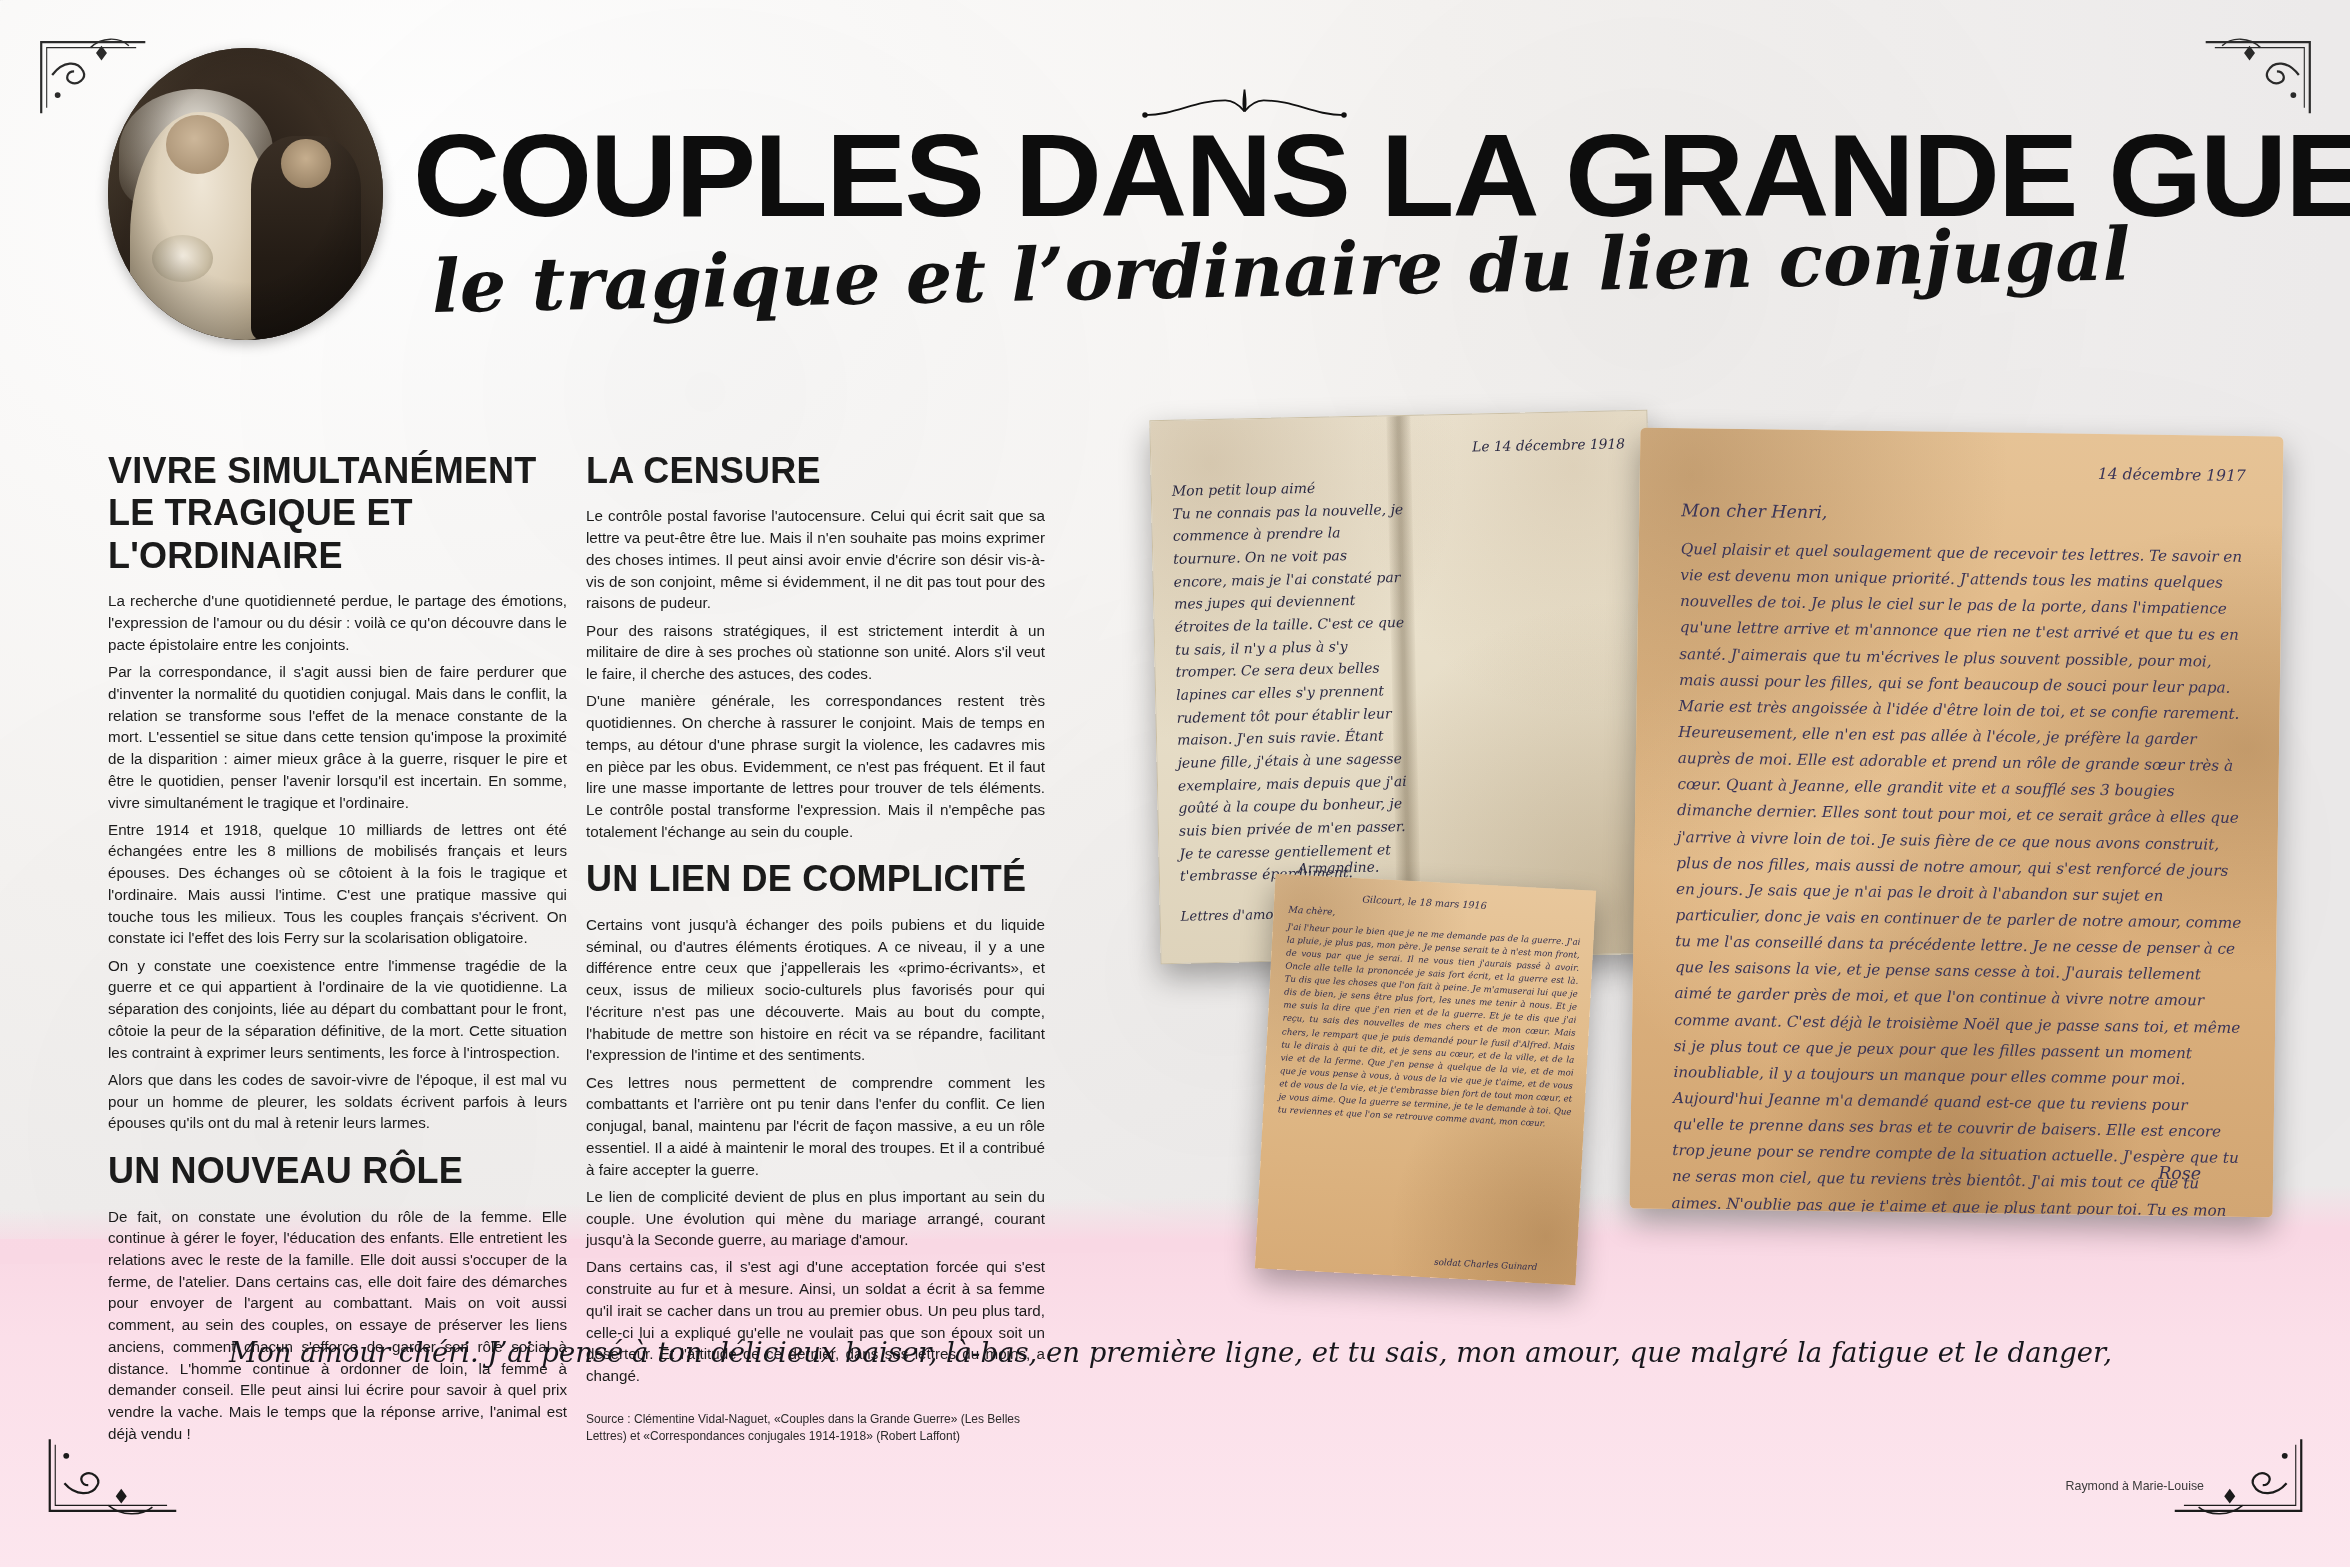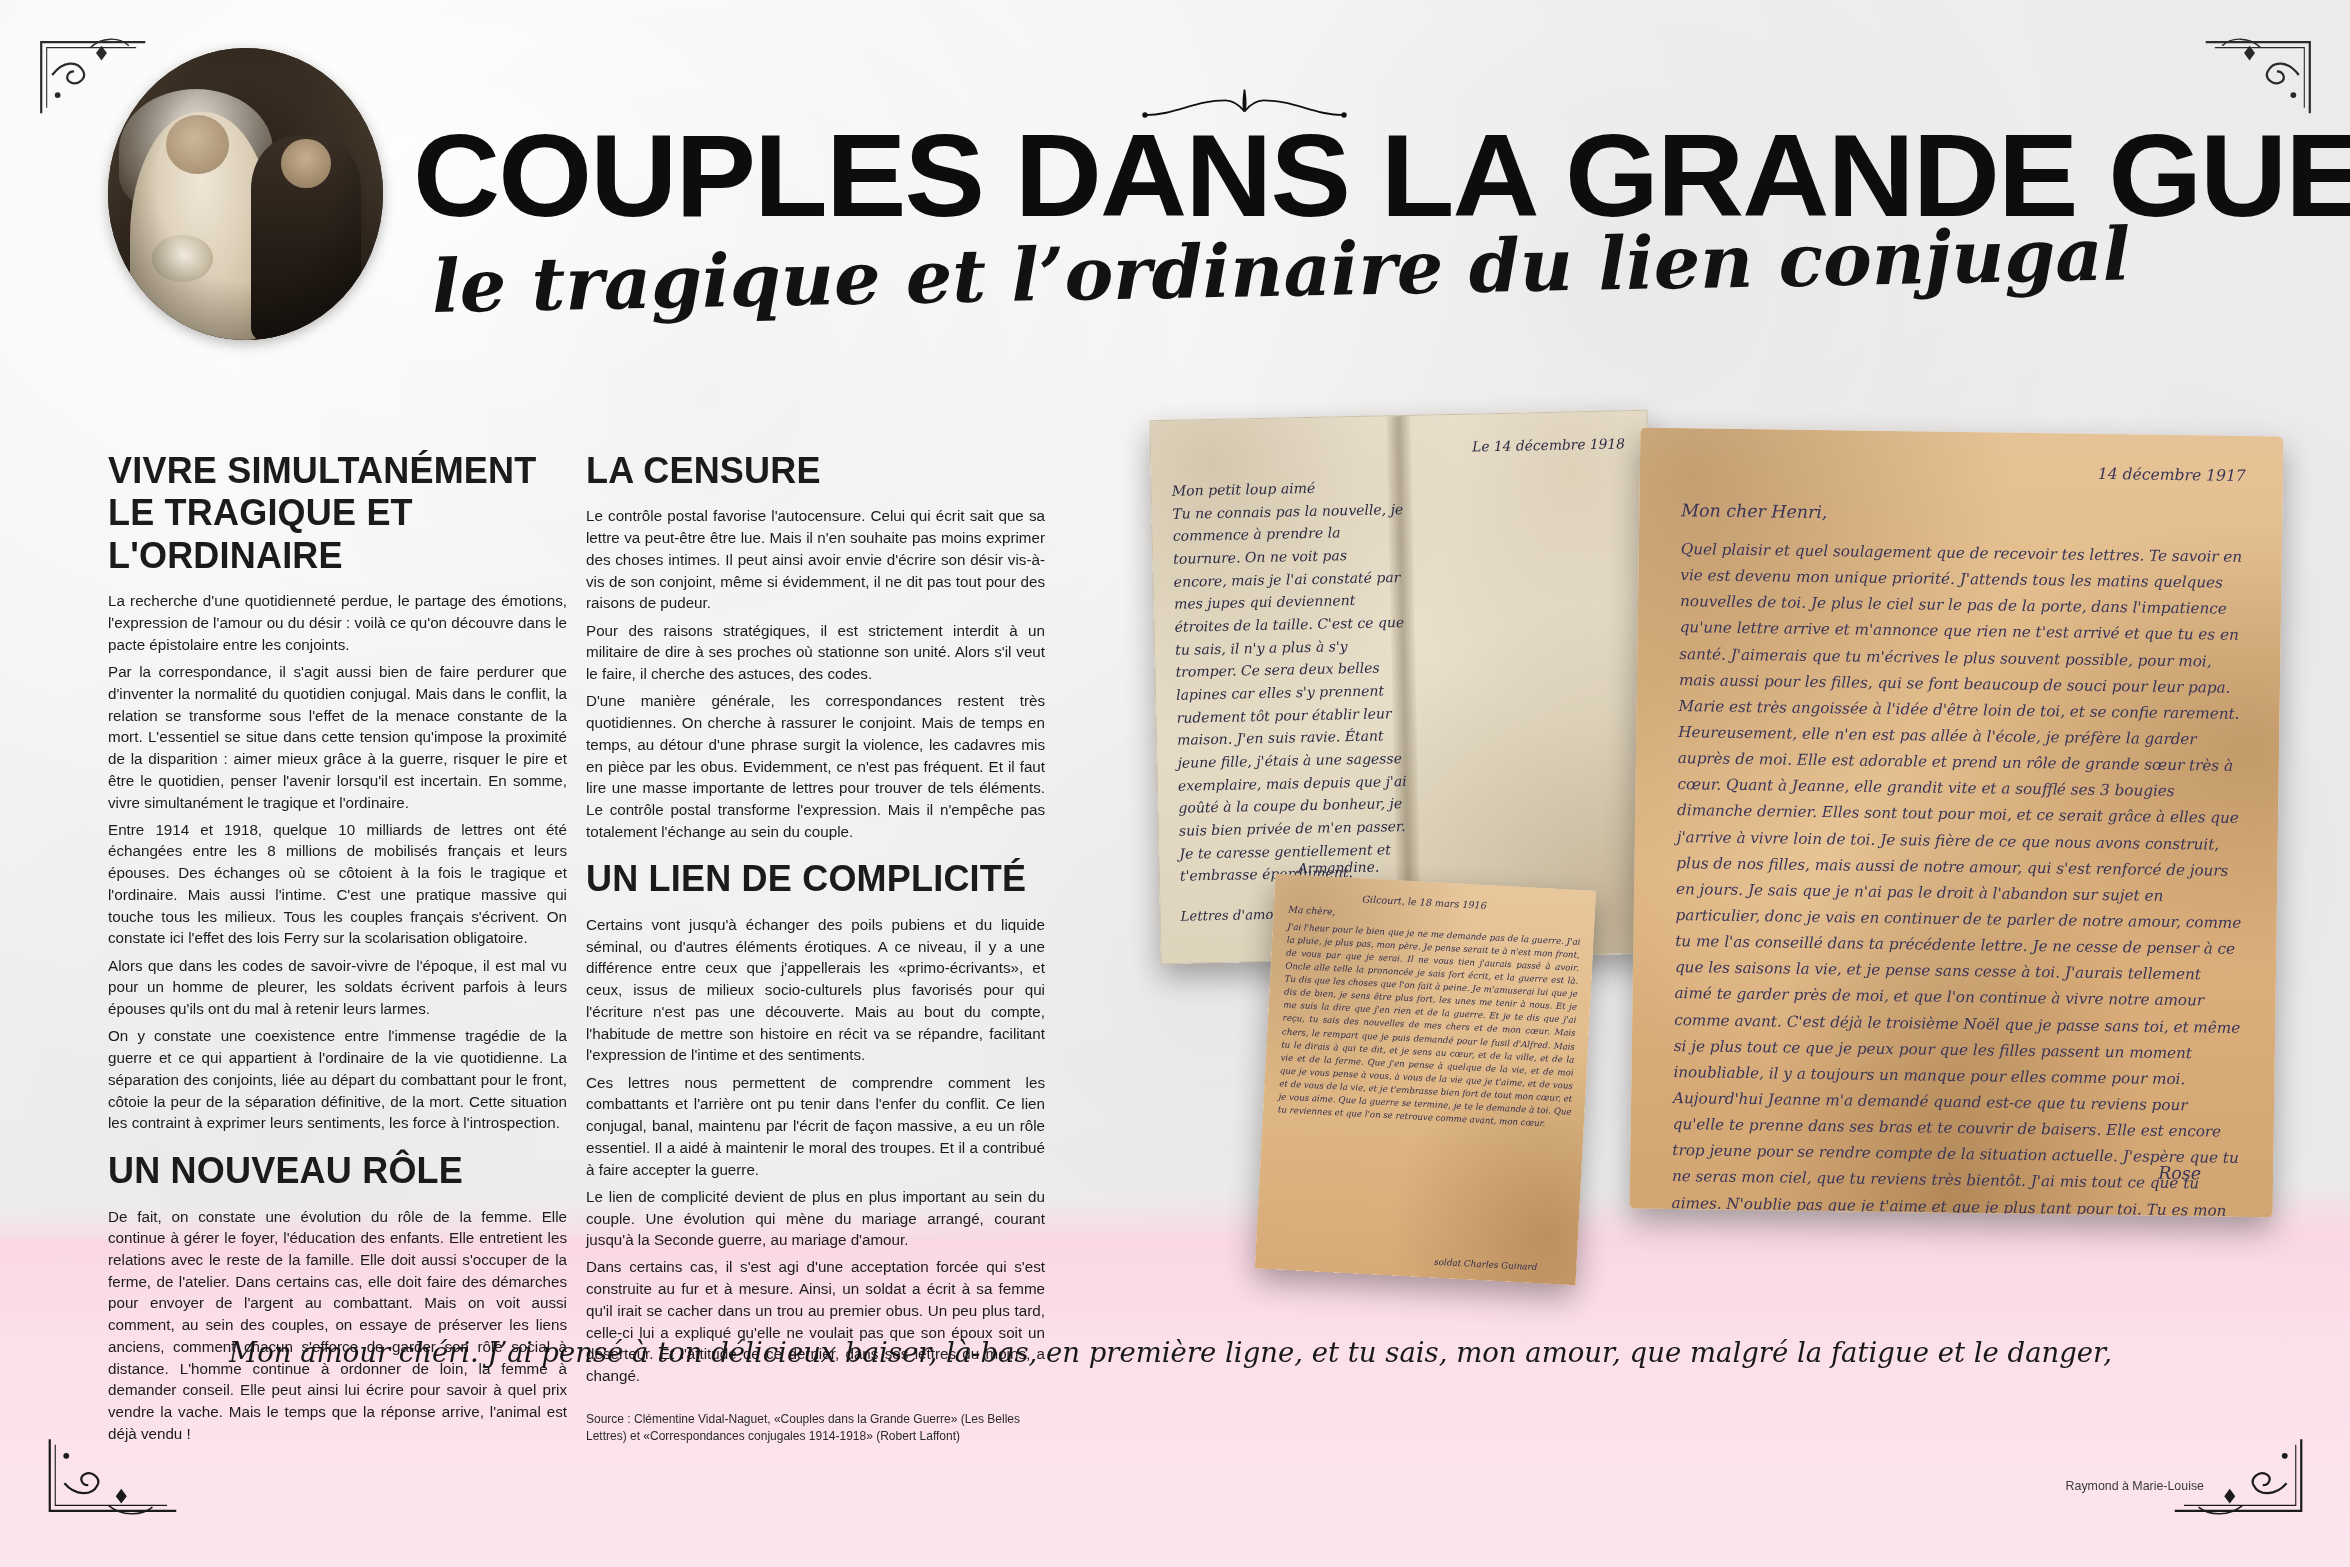--- a/index.html
+++ b/index.html
@@ -454,22 +454,22 @@
   <div class="subtitle">le tragique et l’ordinaire du lien conjugal</div>
 
   <div class="col" id="col-left">
     <h2>
       <span>VIVRE SIMULTANÉMENT</span><br>
       <span>LE TRAGIQUE ET L'ORDINAIRE</span>
     </h2>
     <p>La recherche d'une quotidienneté perdue, le partage des émotions, l'expression de l'amour ou du désir : voilà ce qu'on découvre dans le pacte épistolaire entre les conjoints.</p>
     <p>Par la correspondance, il s'agit aussi bien de faire perdurer que d'inventer la normalité du quotidien conjugal. Mais dans le conflit, la relation se transforme sous l'effet de la menace constante de la mort. L'essentiel se situe dans cette tension qu'impose la proximité de la disparition : aimer mieux grâce à la guerre, risquer le pire et être le quotidien, penser l'avenir lorsqu'il est incertain. En somme, vivre simultanément le tragique et l'ordinaire.</p>
     <p>Entre 1914 et 1918, quelque 10 milliards de lettres ont été échangées entre les 8 millions de mobilisés français et leurs épouses. Des échanges où se côtoient à la fois le tragique et l'ordinaire. Mais aussi l'intime. C'est une pratique massive qui touche tous les milieux. Tous les couples français s'écrivent. On constate ici l'effet des lois Ferry sur la scolarisation obligatoire.</p>
+    <p>On y constate une coexistence entre l'immense tragédie de la guerre et ce qui appartient à l'ordinaire de la vie quotidienne. La séparation des conjoints, liée au départ du combattant pour le front, côtoie la peur de la séparation définitive, de la mort. Cette situation les contraint à exprimer leurs sentiments, les force à l'introspection.</p>
     <p>Alors que dans les codes de savoir-vivre de l'époque, il est mal vu pour un homme de pleurer, les soldats écrivent parfois à leurs épouses qu'ils ont du mal à retenir leurs larmes.</p>
-    <p>On y constate une coexistence entre l'immense tragédie de la guerre et ce qui appartient à l'ordinaire de la vie quotidienne. La séparation des conjoints, liée au départ du combattant pour le front, côtoie la peur de la séparation définitive, de la mort. Cette situation les contraint à exprimer leurs sentiments, les force à l'introspection.</p>
 
     <h2 class="spaced">UN NOUVEAU RÔLE</h2>
     <p>De fait, on constate une évolution du rôle de la femme. Elle continue à gérer le foyer, l'éducation des enfants. Elle entretient les relations avec le reste de la famille. Elle doit aussi s'occuper de la ferme, de l'atelier. Dans certains cas, elle doit faire des démarches pour envoyer de l'argent au combattant. Mais on voit aussi comment, au sein des couples, on essaye de préserver les liens anciens, comment chacun s'efforce de garder son rôle social à distance. L'homme continue à ordonner de loin, la femme à demander conseil. Elle peut ainsi lui écrire pour savoir à quel prix vendre la vache. Mais le temps que la réponse arrive, l'animal est déjà vendu !</p>
   </div>
 
   <div class="col" id="col-right">
     <h2>LA CENSURE</h2>
     <p>Le contrôle postal favorise l'autocensure. Celui qui écrit sait que sa lettre va peut-être être lue. Mais il n'en souhaite pas moins exprimer des choses intimes. Il peut ainsi avoir envie d'écrire son désir vis-à-vis de son conjoint, même si évidemment, il ne dit pas tout pour des raisons de pudeur.</p>
     <p>Pour des raisons stratégiques, il est strictement interdit à un militaire de dire à ses proches où stationne son unité. Alors s'il veut le faire, il cherche des astuces, des codes.</p>
     <p>D'une manière générale, les correspondances restent très quotidiennes. On cherche à rassurer le conjoint. Mais de temps en temps, au détour d'une phrase surgit la violence, les cadavres mis en pièce par les obus. Evidemment, ce n'est pas fréquent. Et il faut lire une masse importante de lettres pour trouver de tels éléments. Le contrôle postal transforme l'expression. Mais il n'empêche pas totalement l'échange au sein du couple.</p>

